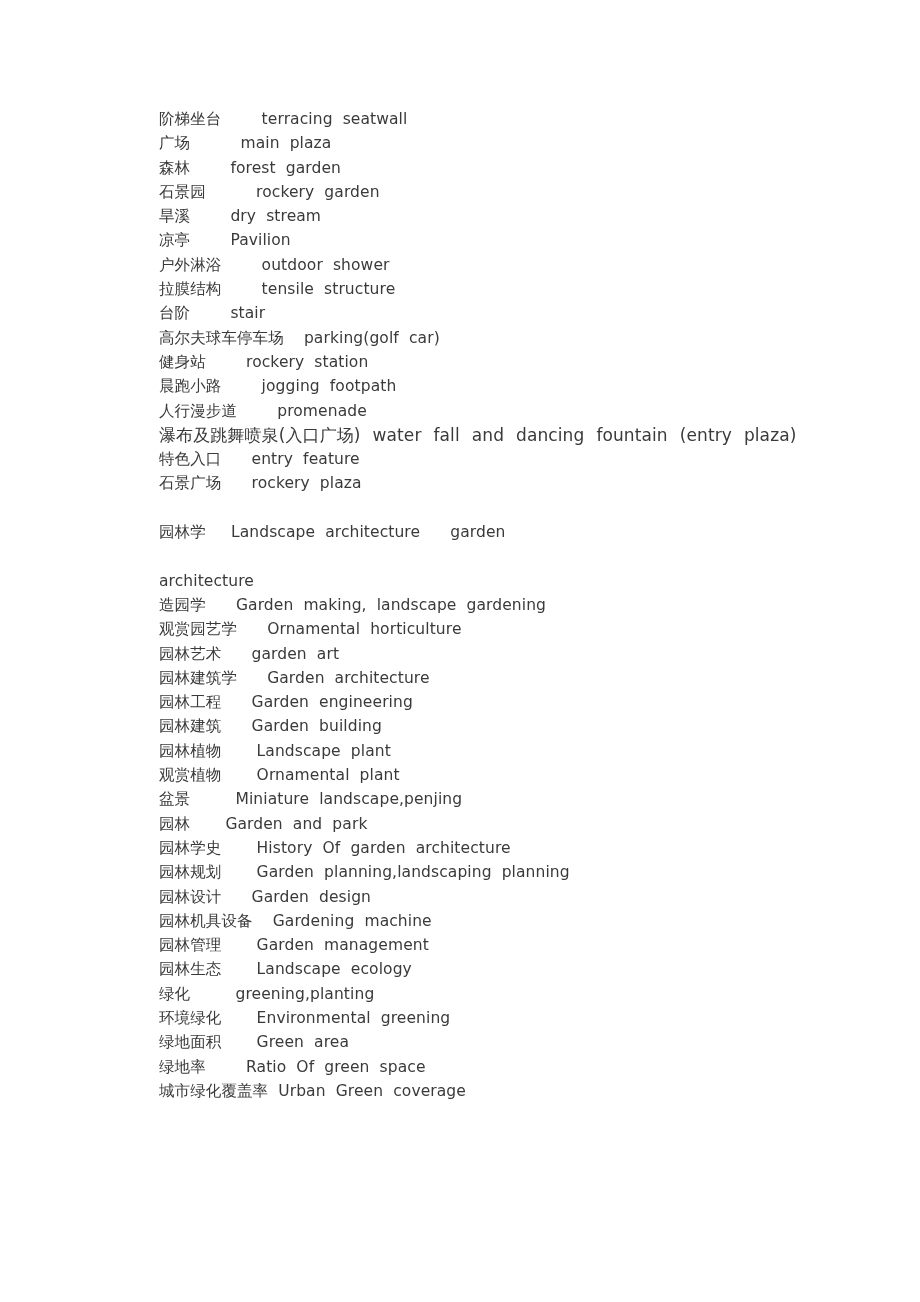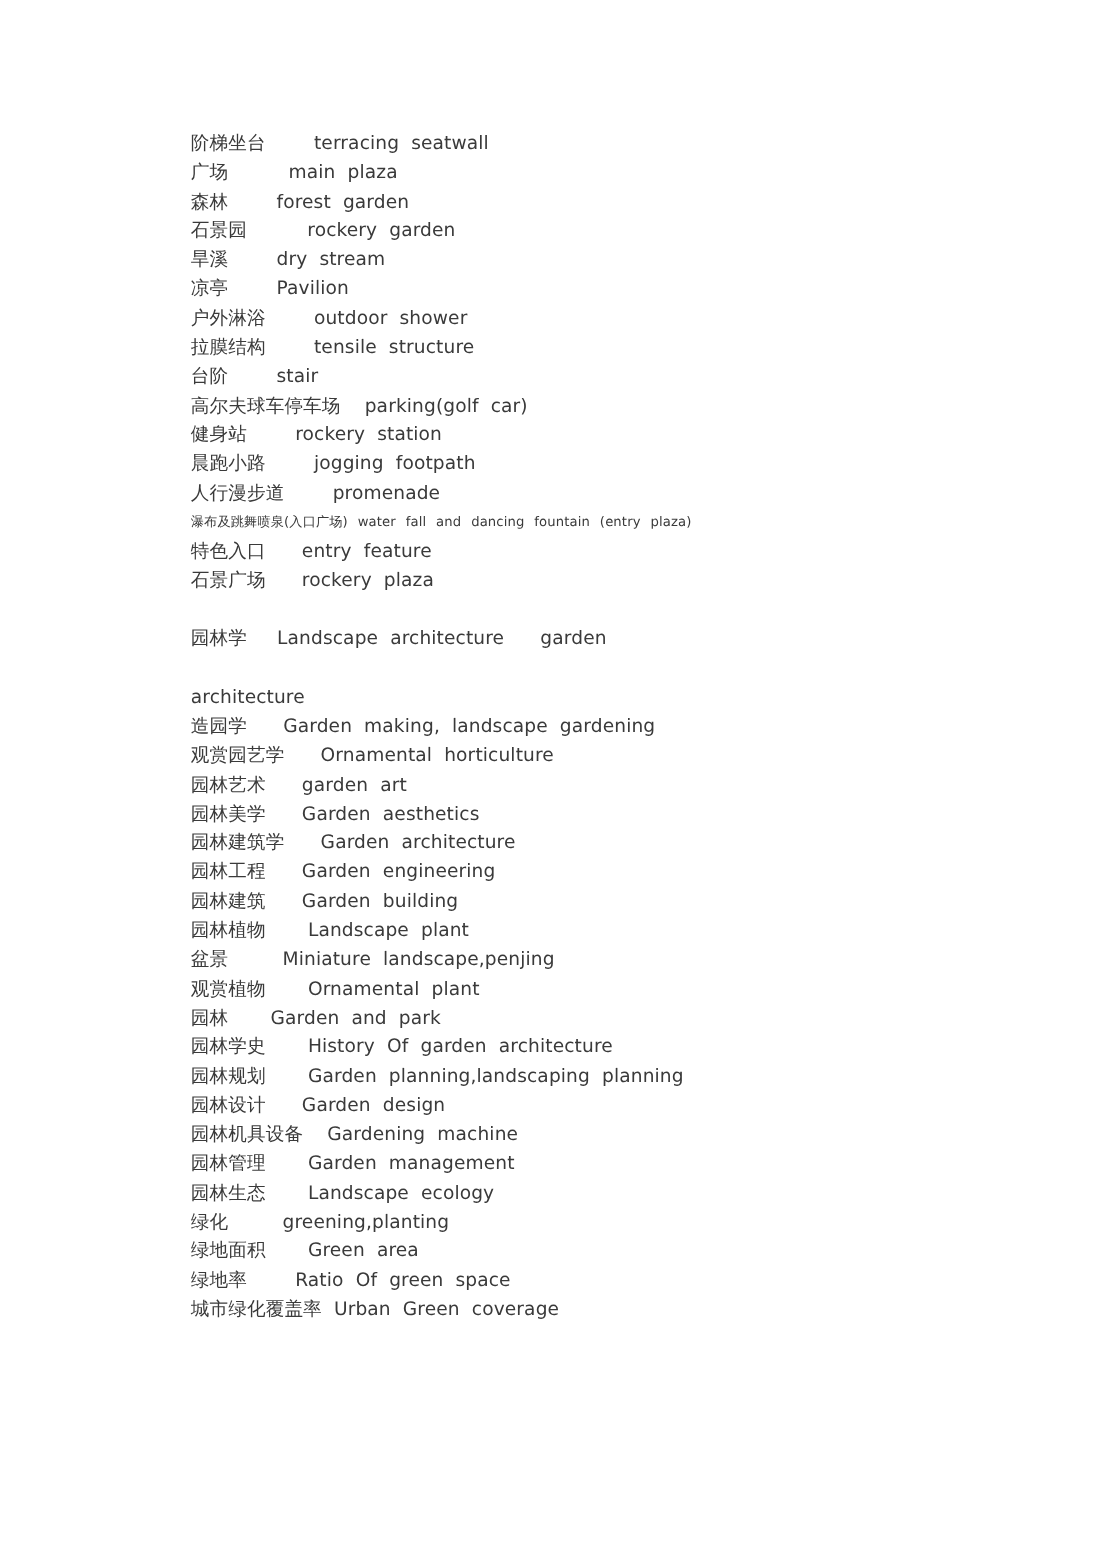--- a/index.html
+++ b/index.html
@@ -35,21 +35,21 @@
   }
 
   
   .line.blank {
     white-space: normal;
     font-size: 15.5px;
   }
 
   
   .para-justified {
-    font-size: 11px;
+    font-size: 17px;
     line-height: 24.3px;
     text-align: justify;
     text-align-last: left;
     white-space: pre-wrap;
     word-spacing: 0.5px;
     letter-spacing: 0.1px;
   }
 
   .cjk {
     font-family: "DejaVu Sans", "Liberation Sans", sans-serif;
@@ -75,31 +75,31 @@
     <div class="para-justified cjk">瀑布及跳舞喷泉(入口广场)  water  fall  and  dancing  fountain  (entry  plaza)</div>
     <div class="line cjk">特色入口      entry  feature</div>
     <div class="line cjk">石景广场      rockery  plaza</div>
     <div class="line blank"></div>
     <div class="line cjk">园林学     Landscape  architecture      garden</div>
     <div class="line blank"></div>
     <div class="line cjk">architecture</div>
     <div class="line cjk">造园学      Garden  making,  landscape  gardening</div>
     <div class="line cjk">观赏园艺学      Ornamental  horticulture</div>
     <div class="line cjk">园林艺术      garden  art</div>
-    <div class="line cjk">园林美学      Garden  aesthetics</div>
     <div class="line cjk">园林建筑学      Garden  architecture</div>
     <div class="line cjk">园林工程      Garden  engineering</div>
     <div class="line cjk">园林建筑      Garden  building</div>
     <div class="line cjk">园林植物       Landscape  plant</div>
+    <div class="line cjk">观赏植物       Ornamental  plant</div>
     <div class="line cjk">盆景         Miniature  landscape,penjing</div>
-    <div class="line cjk">观赏植物       Ornamental  plant</div>
     <div class="line cjk">园林       Garden  and  park</div>
     <div class="line cjk">园林学史       History  Of  garden  architecture</div>
     <div class="line cjk">园林规划       Garden  planning,landscaping  planning</div>
     <div class="line cjk">园林设计      Garden  design</div>
     <div class="line cjk">园林机具设备    Gardening  machine</div>
     <div class="line cjk">园林管理       Garden  management</div>
     <div class="line cjk">园林生态       Landscape  ecology</div>
     <div class="line cjk">绿化         greening,planting</div>
+    <div class="line cjk">环境绿化       Environmental  greening</div>
     <div class="line cjk">绿地面积       Green  area</div>
     <div class="line cjk">绿地率        Ratio  Of  green  space</div>
     <div class="line cjk">城市绿化覆盖率  Urban  Green  coverage</div>
   </div>
 
 </body></html>

